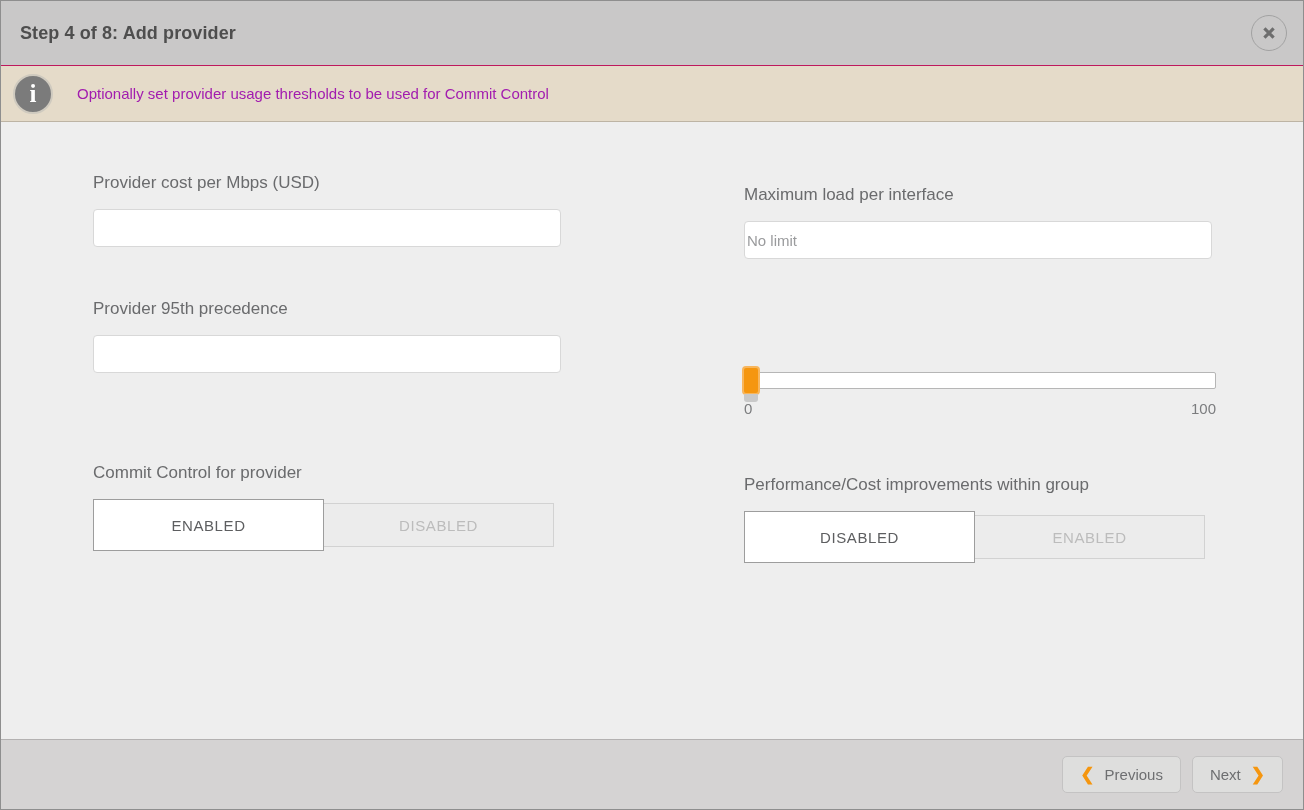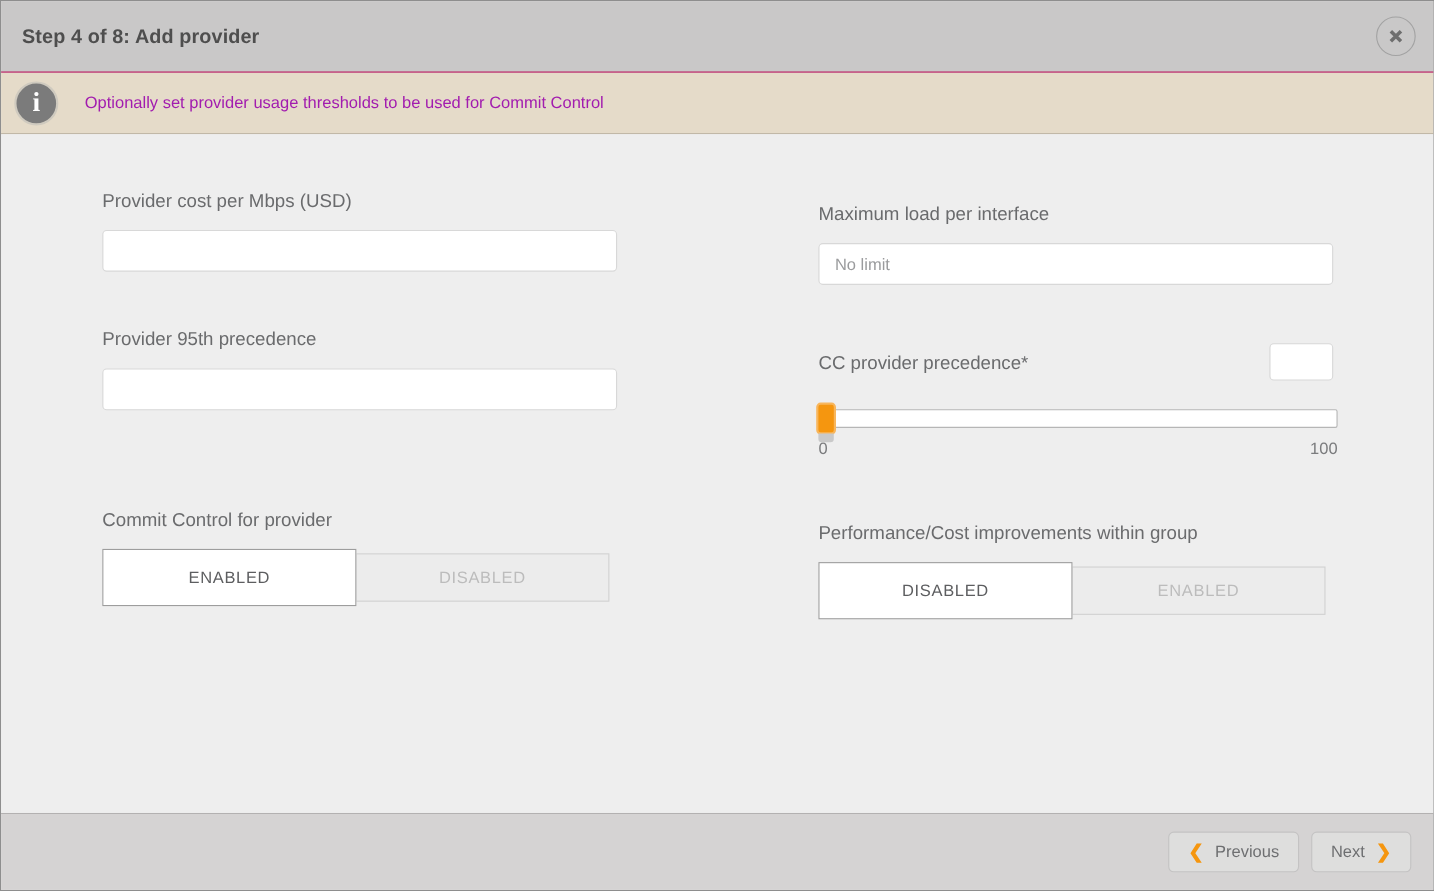--- a/index.html
+++ b/index.html
@@ -104,21 +104,21 @@
     white-space: nowrap;
   }
 
   .text-input {
     display: block;
     width: 100%;
     height: 38px;
     background: #ffffff;
     border: 1px solid #d8d8d8;
     border-radius: 4px;
-    padding: 0 14px;
+    padding: 0 2px;
     font-size: 15px;
     font-family: "Liberation Sans", sans-serif;
     color: #5a5b5d;
     outline: none;
   }
   .text-input::placeholder { color: #9a9b9d; opacity: 1; }
 
   
   .row1-label { position: absolute; top: 52px;  left: 0; }
   .row1-input { position: absolute; top: 87px;  left: 0; width: 468px; }
@@ -287,24 +287,20 @@
         <div class="seg seg-b">DISABLED</div>
       </div>
 
     </div>
 
     <div class="col-right">
 
       <div class="field-label row1-label">Maximum load per interface</div>
       <input class="text-input row1-input" type="text" placeholder="No limit" style="">
 
-      <div class="prec-row">
-        <div class="field-label">CC provider precedence*</div>
-        <input class="prec-box" type="text" placeholder="" style="">
-      </div>
 
       <div class="slider-wrap">
         <div class="slider-track">
           <div class="slider-handle"></div>
         </div>
         <div class="slider-scale">
           <span>0</span>
           <span>100</span>
         </div>
       </div>

